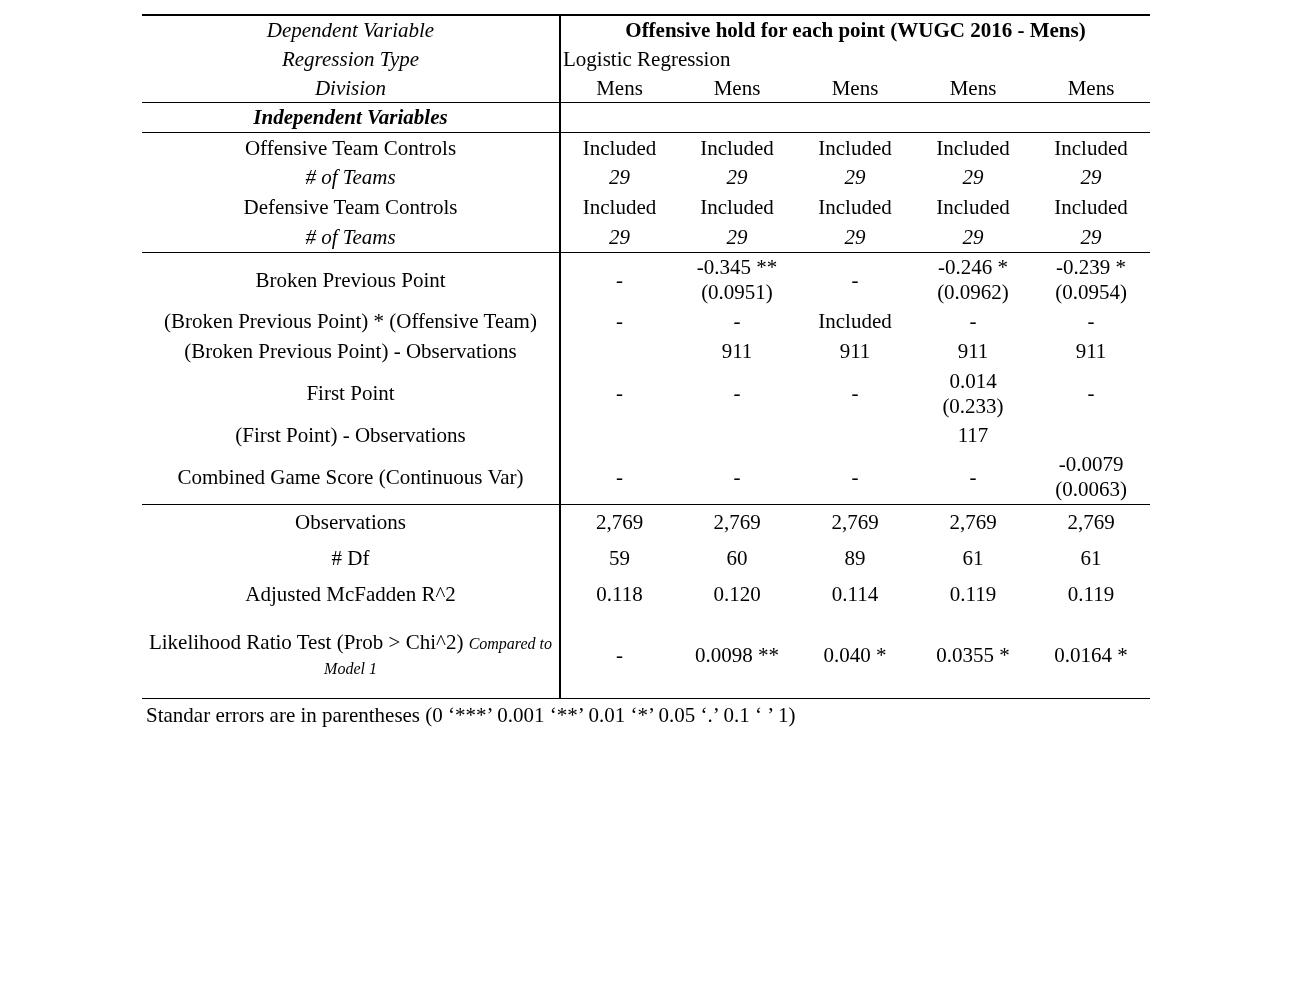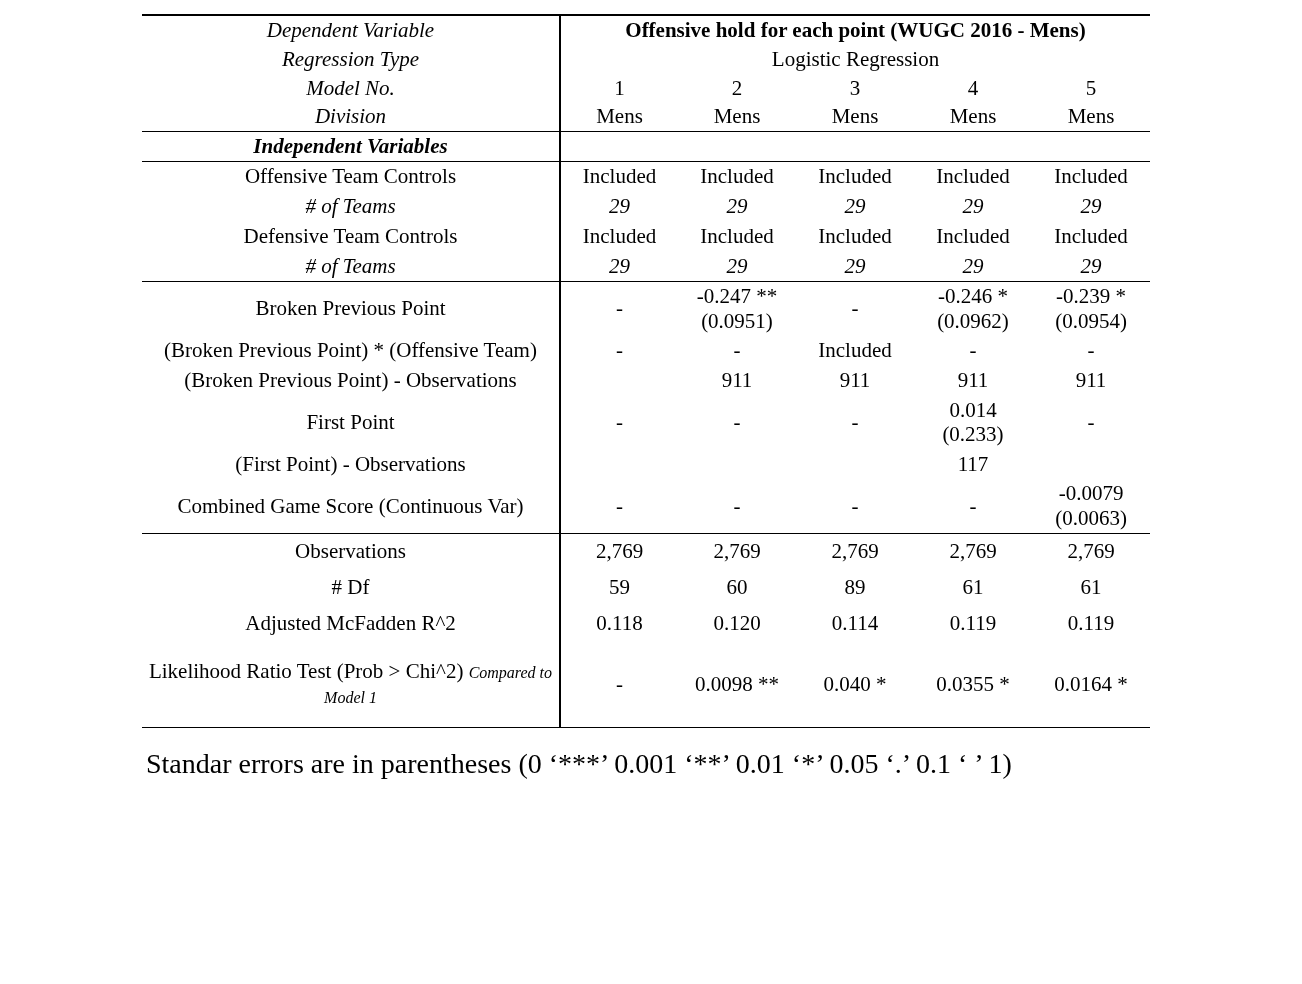--- a/index.html
+++ b/index.html
@@ -56,30 +56,29 @@
   .top-rule td { border-top: 2px solid #000; }
   .rule-below td { border-bottom: 1.5px solid #000; }
 
   .hdr-title {
     font-weight: bold;
     font-size: 22px;
     text-align: center;
   }
   .hdr-sub {
     font-size: 21px;
-    text-align: center;
   }
   .tall { height: 36px; }
   .mid { height: 30px; }
   .pad-top { padding-top: 9px; }
   .two-line { line-height: 1.25; }
   .note {
-    margin-top: 20px;
+    margin-top: 4px;
     padding-left: 4px;
-    font-size: 28px;
+    font-size: 21px;
   }
   .stack span { display: block; }
 </style>
 </head>
 <body>
 
 <div class="page">
   <table class="reg">
     <colgroup>
       <col class="c-label">
@@ -92,28 +91,20 @@
     <tbody>
 
       <tr class="top-rule">
         <td class="lbl ital">Dependent Variable</td>
         <td class="hdr-title divider" colspan="5">Offensive hold for each point (WUGC 2016 - Mens)</td>
       </tr>
       <tr>
         <td class="lbl ital">Regression Type</td>
         <td class="hdr-sub divider" colspan="5">Logistic Regression</td>
       </tr>
-      <tr>
-        <td class="lbl ital">Model No.</td>
-        <td class="val divider">1</td>
-        <td class="val">2</td>
-        <td class="val">3</td>
-        <td class="val">4</td>
-        <td class="val">5</td>
-      </tr>
       <tr class="rule-below">
         <td class="lbl ital">Division</td>
         <td class="val divider">Mens</td>
         <td class="val">Mens</td>
         <td class="val">Mens</td>
         <td class="val">Mens</td>
         <td class="val">Mens</td>
       </tr>
 
       <tr class="rule-below mid">
@@ -159,21 +150,21 @@
         <td class="val ital">29</td>
       </tr>
 
       <tr class="tall">
         <td class="lbl">Broken Previous Point</td>
         <td class="val divider stack">
           <span>-</span>
           <span></span>
         </td>
         <td class="val stack">
-          <span>-0.247 **</span>
+          <span>-0.345 **</span>
           <span>(0.0951)</span>
         </td>
         <td class="val stack">
           <span>-</span>
           <span></span>
         </td>
         <td class="val stack">
           <span>-0.246 *</span>
           <span>(0.0962)</span>
         </td>

